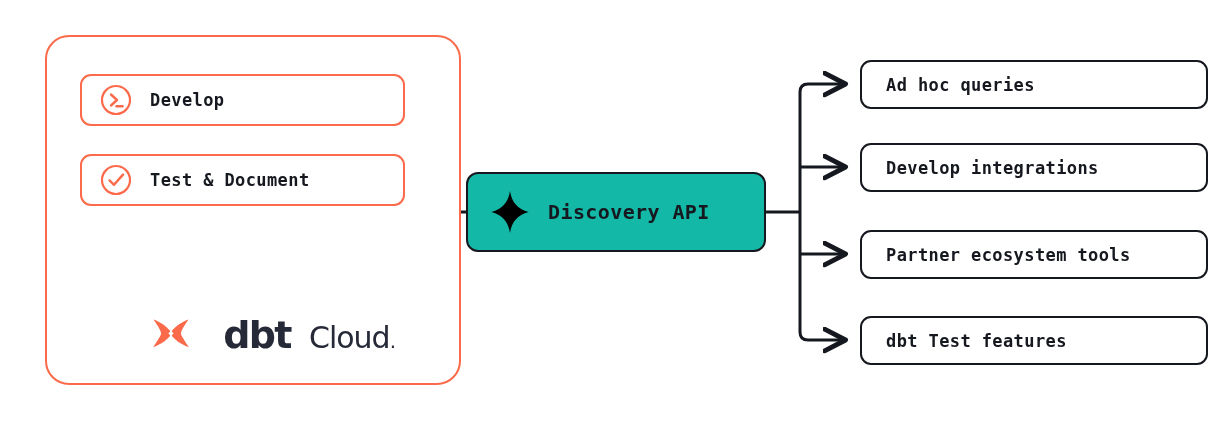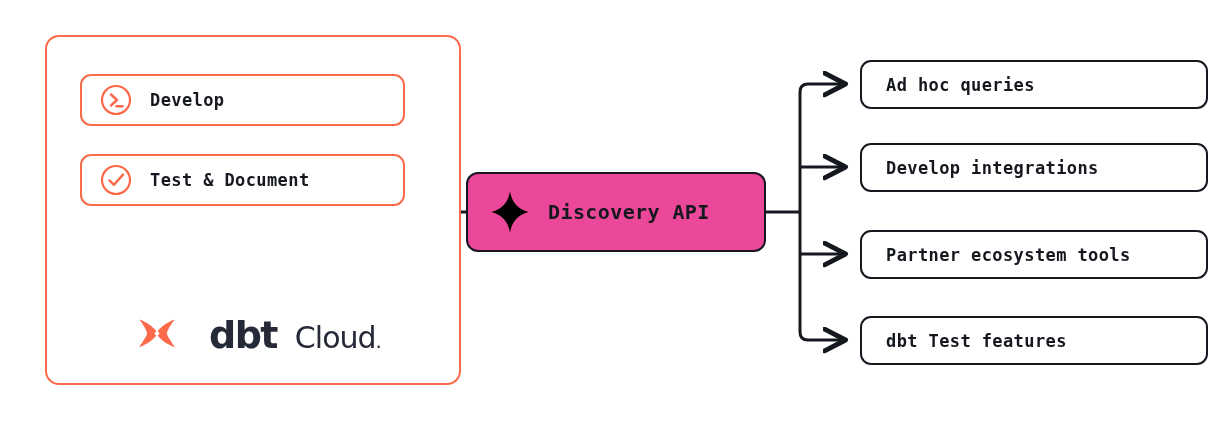--- a/index.html
+++ b/index.html
@@ -21,21 +21,21 @@
 
   
   #platform-panel {
     position: absolute;
     left: 45px;
     top: 35px;
     width: 416px;
     height: 350px;
     box-sizing: border-box;
     border: 2.5px solid #FB6A4A;
-    border-radius: 14px;
+    border-radius: 24px;
     background: #ffffff;
   }
 
   .stage-item {
     position: absolute;
     left: 33px;
     width: 325px;
     height: 52px;
     box-sizing: border-box;
     border: 2.5px solid #FB6A4A;
@@ -61,27 +61,27 @@
     font-size: 17px;
     font-weight: 700;
     color: #16181F;
     letter-spacing: 0.4px;
     white-space: nowrap;
   }
 
   
   #dbt-cloud-logo {
     position: absolute;
-    left: 49px;
+    left: 24px;
     top: 268px;
     width: 325px;
     height: 60px;
     display: flex;
     align-items: center;
-    justify-content: center;
+    justify-content: flex-end;
     gap: 20px;
   }
   #dbt-logo-mark {
     width: 44px;
     height: 44px;
     flex: 0 0 44px;
     display: block;
   }
   #dbt-wordmark {
     margin-left: 10px;
@@ -110,21 +110,21 @@
   }
 
   
   #discovery-api-node {
     position: absolute;
     left: 466px;
     top: 172px;
     width: 300px;
     height: 80px;
     box-sizing: border-box;
-    background: #ec4899;
+    background: #14b8a6;
     border: 2.5px solid #16181F;
     border-radius: 12px;
     display: flex;
     align-items: center;
     padding-left: 22px;
   }
   #sparkle-icon {
     width: 40px;
     height: 44px;
     flex: 0 0 40px;

